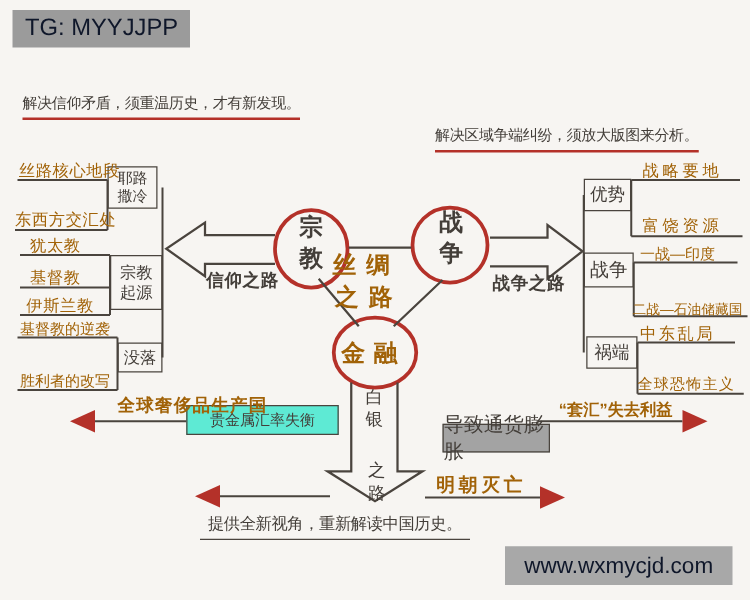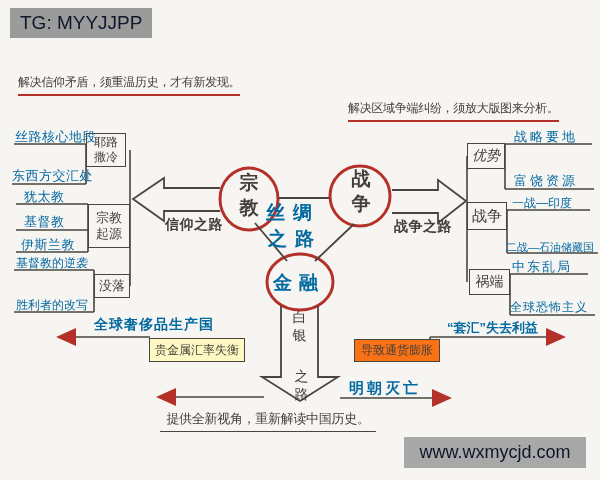--- a/index.html
+++ b/index.html
@@ -1,21 +1,21 @@
 <!DOCTYPE html>
 <html><head>
 <meta charset="utf-8">
 <style>
   html,body{margin:0;padding:0;background:#fbfaf8;}
   .stage{position:relative;width:600px;height:480px;overflow:hidden;
          background:#f7f5f2;
          font-family:"Liberation Sans", sans-serif;color:#433e39;}
   .stage *{box-sizing:border-box;}
   svg.lines{position:absolute;left:0;top:0;}
-  .txt{position:absolute;white-space:nowrap;color:#0369a1;}
+  .txt{position:absolute;white-space:nowrap;color:#a16207;}
   .leaf{font-size:13px;letter-spacing:.5px;}
   .small{font-size:12px;letter-spacing:0;}
   .tiny{font-size:11px;letter-spacing:0;}
   .nodebox{position:absolute;border:1.6px solid #4a443e;display:flex;
            align-items:center;justify-content:center;background:transparent;}
   .wrap2{width:2.25em;word-break:break-all;line-height:1.25;text-align:center;}
   .vstack{position:absolute;width:1.2em;word-break:break-all;line-height:1.28;
           text-align:center;font-size:14px;}
   .circle-label{position:absolute;width:1.15em;word-break:break-all;
                 line-height:1.32;text-align:center;font-size:19px;font-weight:bold;}
@@ -92,42 +92,42 @@
   </div>
 
   <div class="txt leaf" style="left:15px;top:128px;">丝路核心地段</div>
   <div class="txt leaf" style="left:12px;top:167px;">东西方交汇处</div>
   <div class="txt leaf" style="left:24px;top:188px;">犹太教</div>
   <div class="txt leaf" style="left:24px;top:213px;">基督教</div>
   <div class="txt leaf" style="left:21px;top:236px;">伊斯兰教</div>
   <div class="txt small" style="left:16px;top:255px;">基督教的逆袭</div>
   <div class="txt small" style="left:16px;top:297px;">胜利者的改写</div>
 
-  <div class="nodebox" style="left:467px;top:143px;width:38px;height:26px;font-size:14px;font-style:italic;">
+  <div class="nodebox" style="left:467px;top:143px;width:38px;height:26px;font-size:14px;">
     <span>优势</span>
   </div>
   <div class="nodebox" style="left:467px;top:202px;width:40px;height:28px;font-size:15px;">
     <span>战争</span>
   </div>
   <div class="nodebox" style="left:469px;top:269px;width:41px;height:26px;font-size:14px;">
     <span>祸端</span>
   </div>
 
   <div class="txt leaf" style="left:514px;top:128px;letter-spacing:3px;">战略要地</div>
   <div class="txt leaf" style="left:514px;top:172px;letter-spacing:3px;">富饶资源</div>
   <div class="txt small" style="left:512px;top:195px;">一战—印度</div>
   <div class="txt tiny" style="left:506px;top:240px;">二战—石油储藏国</div>
   <div class="txt leaf" style="left:512px;top:258px;letter-spacing:2px;">中东乱局</div>
   <div class="txt small" style="left:510px;top:299px;letter-spacing:1px;">全球恐怖主义</div>
 
   <div class="vstack" style="left:291px;top:309px;">白银</div>
   <div class="vstack" style="left:293px;top:368px;">之路</div>
-  <div class="nodebox" style="left:149px;top:338px;width:96px;height:24px;font-size:12px;background:#fef9c3;">
+  <div class="nodebox" style="left:149px;top:324px;width:122px;height:24px;font-size:12px;background:#5eead4;">
     <span>贵金属汇率失衡</span>
   </div>
-  <div class="nodebox" style="left:354px;top:339px;width:86px;height:23px;font-size:12px;background:#f97316;">
+  <div class="nodebox" style="left:354px;top:339px;width:86px;height:23px;font-size:16px;background:#a3a3a3;">
     <span>导致通货膨胀</span>
   </div>
   <div class="txt" style="left:94px;top:316px;font-size:14px;font-weight:bold;letter-spacing:1px;">全球奢侈品生产国</div>
   <div class="txt" style="left:431px;top:319px;font-size:13px;font-weight:bold;margin-left:16px;">“套汇”失去利益</div>
   <div class="txt bigword" style="left:349px;top:379px;">明朝灭亡</div>
 
 </div>
 
 </body></html>

